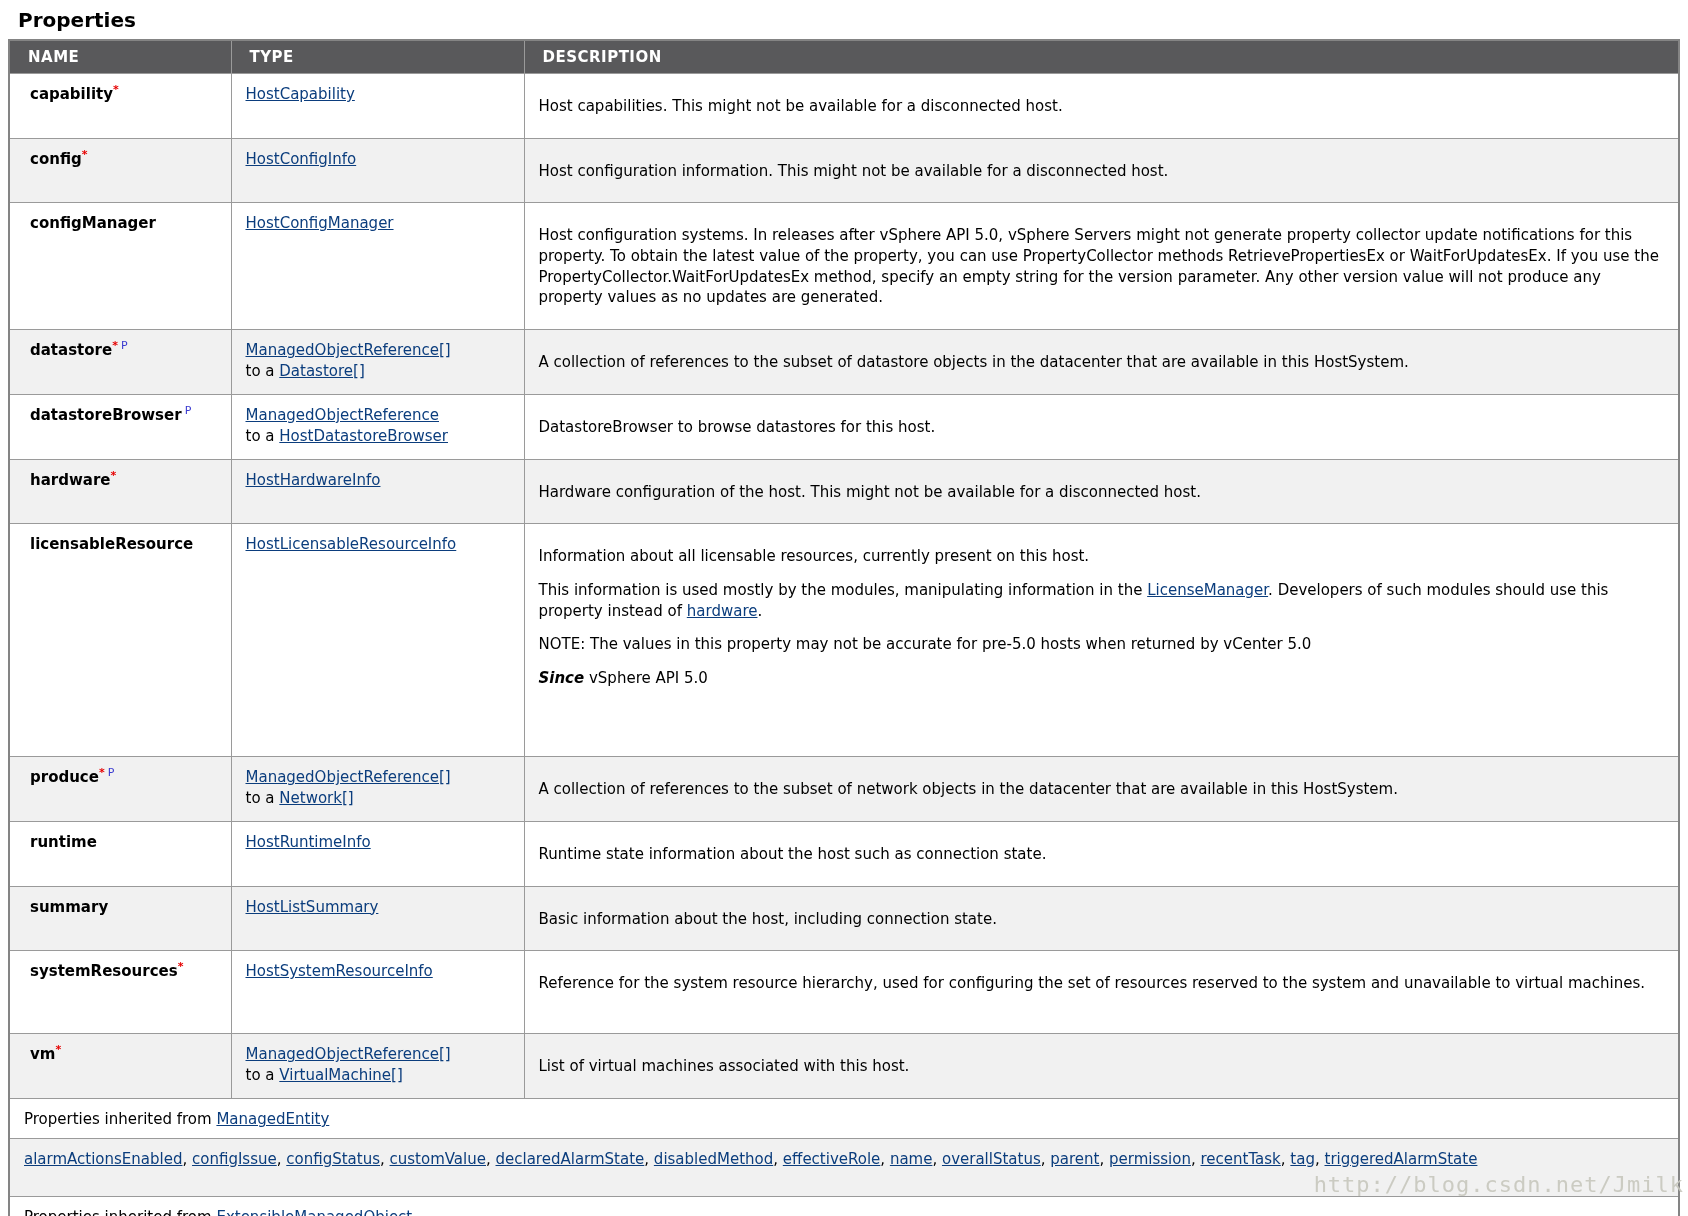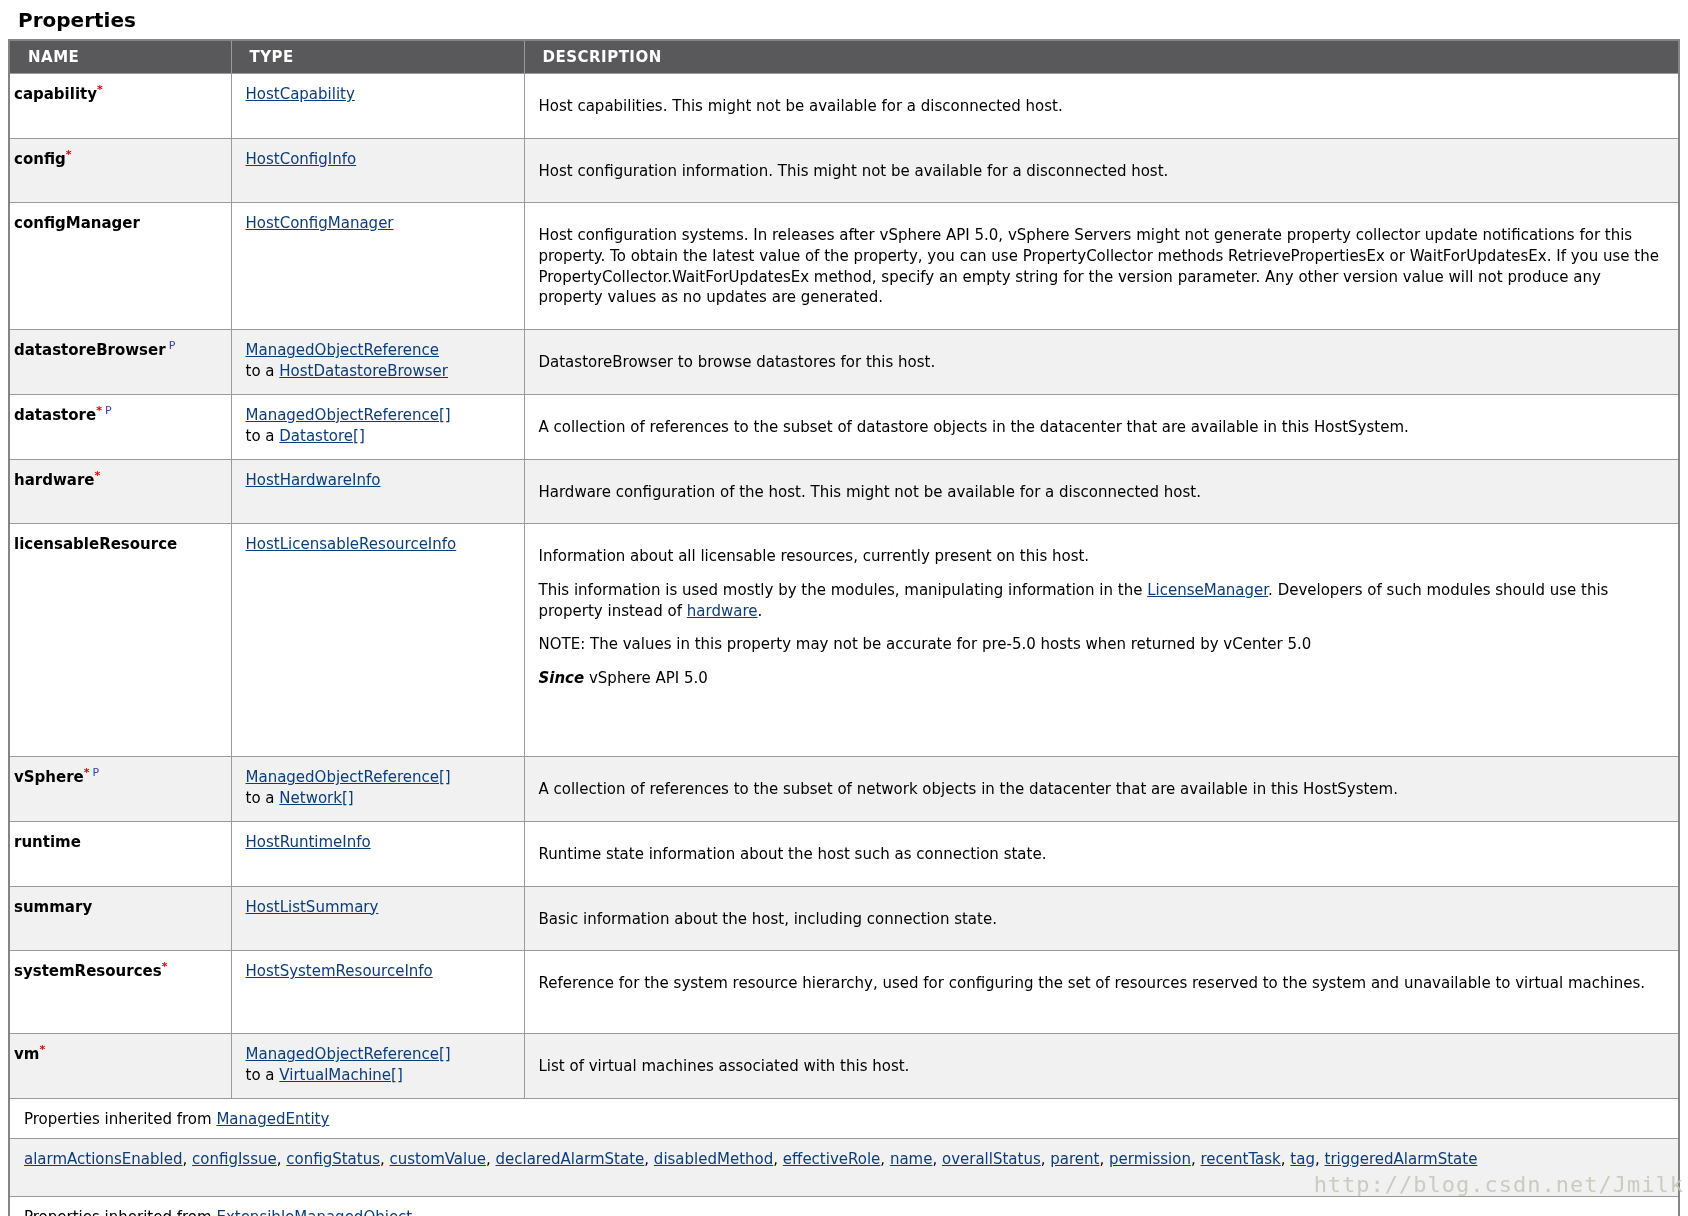--- a/index.html
+++ b/index.html
@@ -36,21 +36,21 @@
     padding: 7px 10px 7px 18px;
     border: 1px solid #9a9a9a;
     letter-spacing: 0.5px;
   }
   table.props td {
     border: 1px solid #9a9a9a;
     vertical-align: top;
     padding: 10px 10px 8px 14px;
     line-height: 1.38;
   }
-  table.props td.name-cell { padding-left: 4px; font-weight: bold; margin-left: 16px; }
+  table.props td.name-cell { padding-left: 20px; font-weight: bold; margin-left: 16px; }
   table.props tbody tr:nth-child(even) td { background: #f1f1f1; }
   table.props tbody tr:nth-child(odd) td { background: #ffffff; }
 
   
   tbody tr:nth-child(1)  { height: 53px; }
   tbody tr:nth-child(2)  { height: 54px; }
   tbody tr:nth-child(3)  { height: 111px; }
   tbody tr:nth-child(4)  { height: 57px; }
   tbody tr:nth-child(5)  { height: 56px; }
   tbody tr:nth-child(6)  { height: 55px; }
@@ -138,52 +138,52 @@
         </td>
       </tr>
       <tr>
         <td class="name-cell"><span>configManager</span></td>
         <td class="type-cell"><a class="lnk" href="#">HostConfigManager</a></td>
         <td class="desc-cell">
           <p><span>Host configuration systems. In releases after vSphere API 5.0, vSphere Servers might not generate property collector update notifications for this property. To obtain the latest value of the property, you can use PropertyCollector methods RetrievePropertiesEx or WaitForUpdatesEx. If you use the PropertyCollector.WaitForUpdatesEx method, specify an empty string for the version parameter. Any other version value will not produce any property values as no updates are generated.</span></p>
         </td>
       </tr>
       <tr>
+        <td class="name-cell"><span>datastore</span><sup class="req">*</sup><sup class="priv">P</sup></td>
+        <td class="type-cell"><a class="lnk" href="#">ManagedObjectReference[]</a><br><span>to a </span><a class="lnk" href="#">Datastore[]</a></td>
+        <td class="desc-cell">
+          <p><span>A collection of references to the subset of datastore objects in the datacenter that are available in this HostSystem.</span></p>
+        </td>
+      </tr>
+      <tr>
         <td class="name-cell"><span>datastoreBrowser</span><sup class="priv">P</sup></td>
         <td class="type-cell"><a class="lnk" href="#">ManagedObjectReference</a><br><span>to a </span><a class="lnk" href="#">HostDatastoreBrowser</a></td>
         <td class="desc-cell">
           <p><span>DatastoreBrowser to browse datastores for this host.</span></p>
-        </td>
-      </tr>
-      <tr>
-        <td class="name-cell"><span>datastore</span><sup class="req">*</sup><sup class="priv">P</sup></td>
-        <td class="type-cell"><a class="lnk" href="#">ManagedObjectReference[]</a><br><span>to a </span><a class="lnk" href="#">Datastore[]</a></td>
-        <td class="desc-cell">
-          <p><span>A collection of references to the subset of datastore objects in the datacenter that are available in this HostSystem.</span></p>
         </td>
       </tr>
       <tr>
         <td class="name-cell"><span>hardware</span><sup class="req">*</sup></td>
         <td class="type-cell"><a class="lnk" href="#">HostHardwareInfo</a></td>
         <td class="desc-cell">
           <p><span>Hardware configuration of the host. This might not be available for a disconnected host.</span></p>
         </td>
       </tr>
       <tr>
         <td class="name-cell"><span>licensableResource</span></td>
         <td class="type-cell"><a class="lnk" href="#">HostLicensableResourceInfo</a></td>
         <td class="desc-cell">
           <p><span>Information about all licensable resources, currently present on this host.</span></p>
           <p><span>This information is used mostly by the modules, manipulating information in the </span><a class="lnk" href="#">LicenseManager</a><span>. Developers of such modules should use this property instead of </span><a class="lnk" href="#">hardware</a><span>.</span></p>
           <p><span>NOTE: The values in this property may not be accurate for pre-5.0 hosts when returned by vCenter 5.0</span></p>
           <p><span class="bi">Since</span><span> vSphere API 5.0</span></p>
         </td>
       </tr>
       <tr>
-        <td class="name-cell"><span>vSphere</span><sup class="req">*</sup><sup class="priv">P</sup></td>
+        <td class="name-cell"><span>produce</span><sup class="req">*</sup><sup class="priv">P</sup></td>
         <td class="type-cell"><a class="lnk" href="#">ManagedObjectReference[]</a><br><span>to a </span><a class="lnk" href="#">Network[]</a></td>
         <td class="desc-cell">
           <p><span>A collection of references to the subset of network objects in the datacenter that are available in this HostSystem.</span></p>
         </td>
       </tr>
       <tr>
         <td class="name-cell"><span>runtime</span></td>
         <td class="type-cell"><a class="lnk" href="#">HostRuntimeInfo</a></td>
         <td class="desc-cell">
           <p><span>Runtime state information about the host such as connection state.</span></p>

